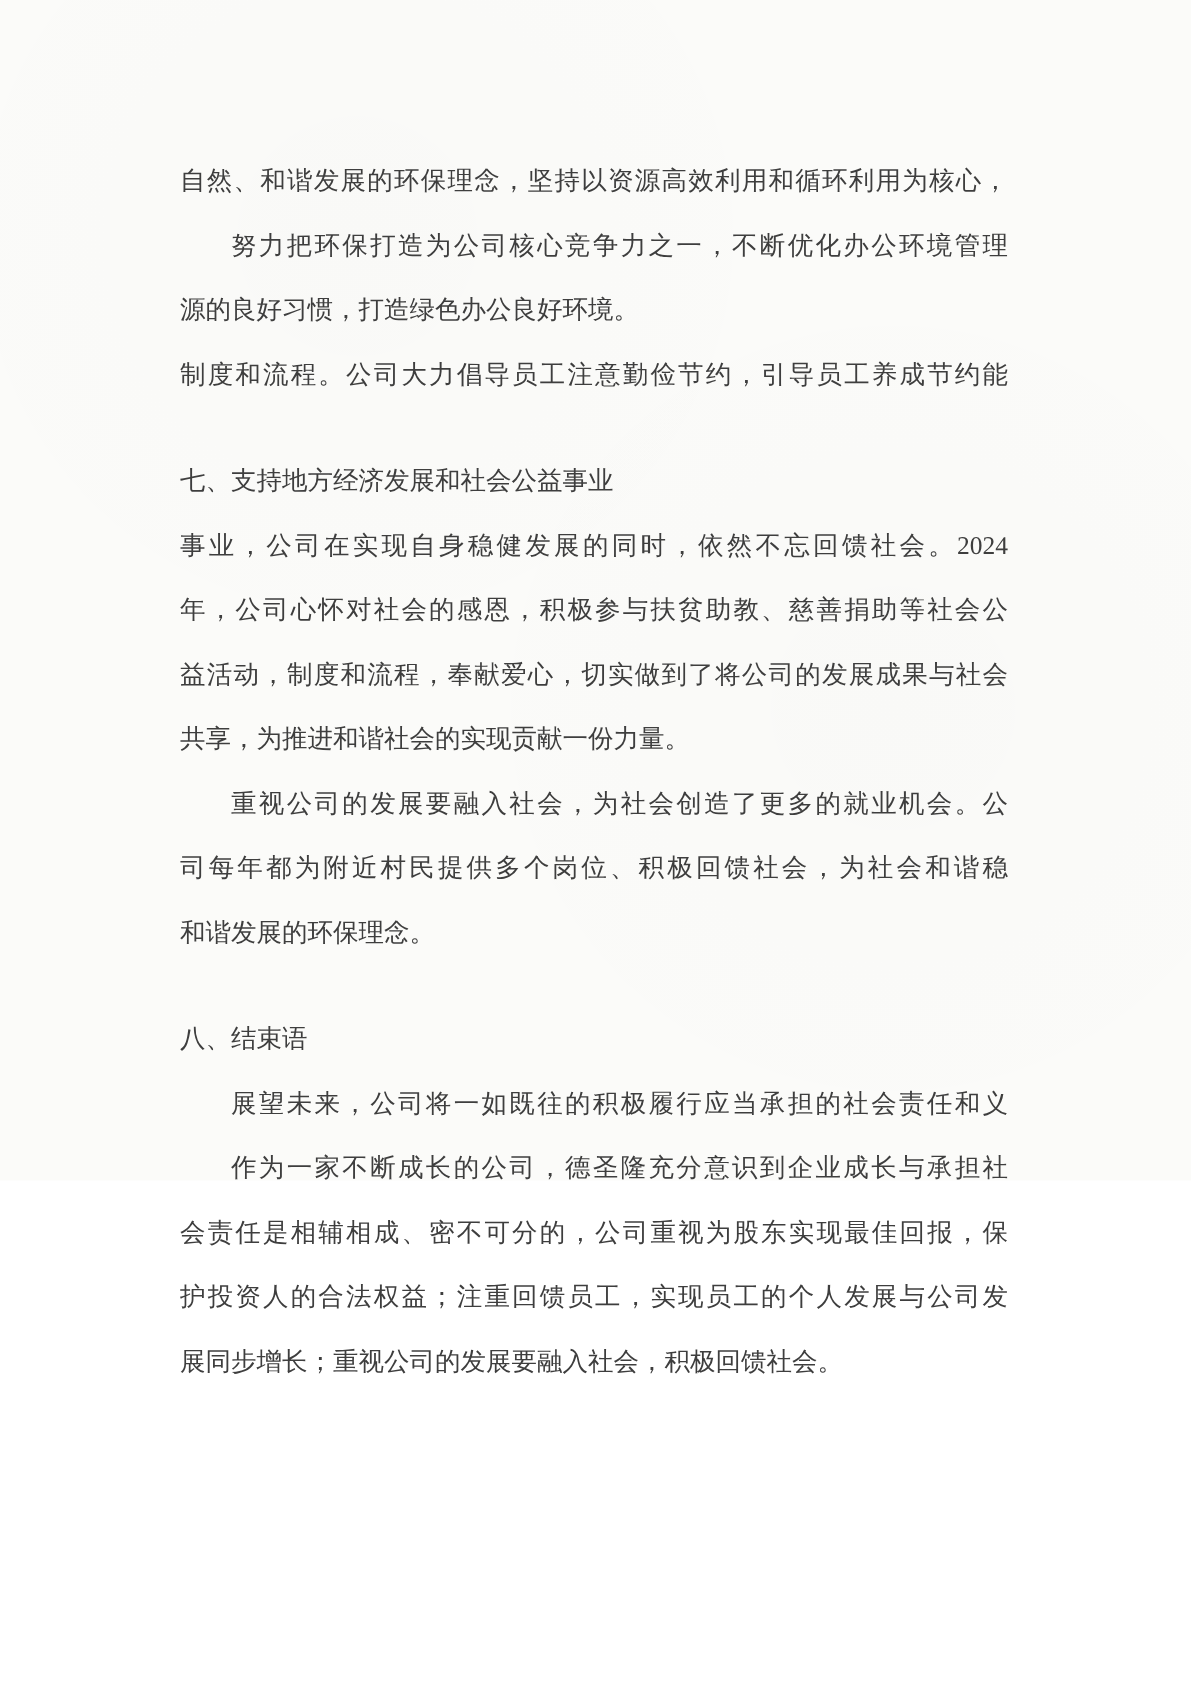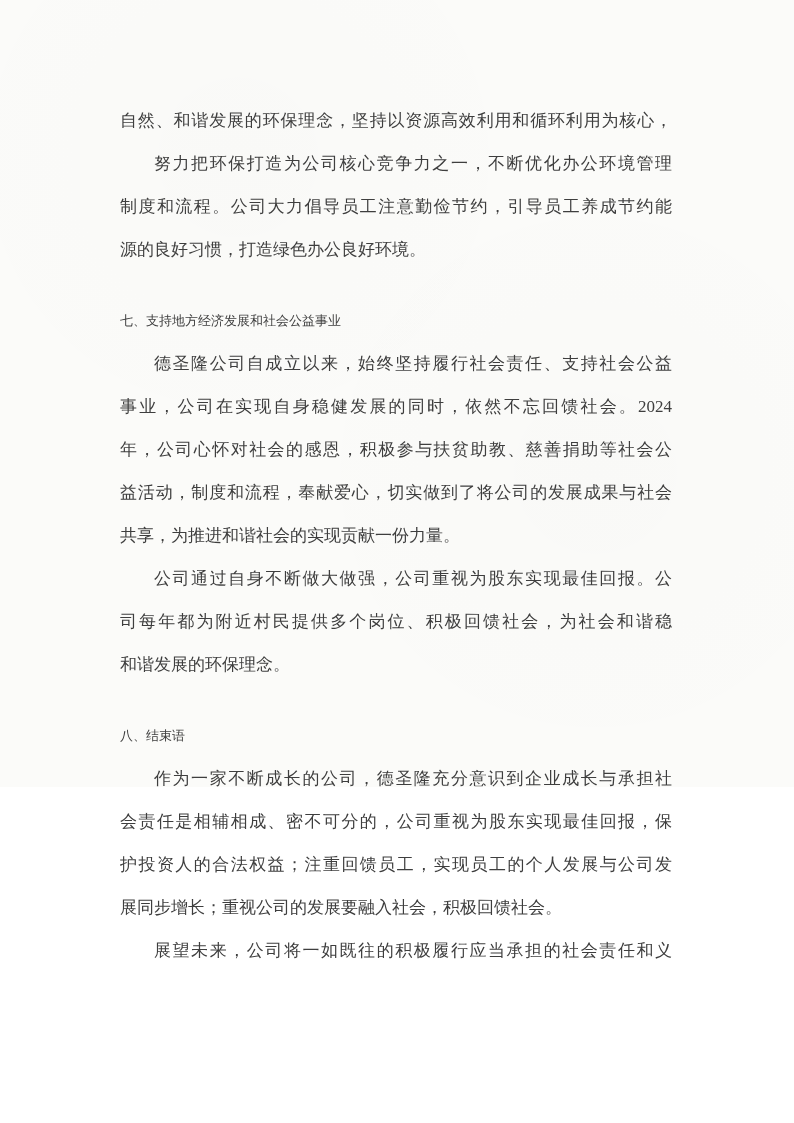--- a/index.html
+++ b/index.html
@@ -33,67 +33,66 @@
     text-align-last:justify;
     text-justify:inter-character;
     overflow:hidden;
     white-space:normal;
   }
   .line.end { text-align-last:left; }
   .line.ind { text-indent:34px; }
   .heading {
     height:43px;
     line-height:43px;
-    font-size:13px;
+    font-size:17px;
     margin-top:28px;
     text-align:left;
     text-align-last:left;
     overflow:hidden;
     color:#3e3e3e;
   }
 </style>
 </head>
 <body>
 
 <div class="page">
   <div class="text-column">
 
     <div class="para">
       <div class="line fill">自然、和谐发展的环保理念，坚持以资源高效利用和循环利用为核心，</div>
     </div>
 
     <div class="para">
       <div class="line fill ind">努力把环保打造为公司核心竞争力之一，不断优化办公环境管理</div>
+      <div class="line end">源的良好习惯，打造绿色办公良好环境。</div>
       <div class="line fill">制度和流程。公司大力倡导员工注意勤俭节约，引导员工养成节约能</div>
-      <div class="line end">源的良好习惯，打造绿色办公良好环境。</div>
     </div>
 
     <div class="heading">七、支持地方经济发展和社会公益事业</div>
 
     <div class="para">
-      <div class="line fill ind">德圣隆公司自成立以来，始终坚持履行社会责任、支持社会公益</div>
       <div class="line fill">事业，公司在实现自身稳健发展的同时，依然不忘回馈社会。2024</div>
       <div class="line fill">年，公司心怀对社会的感恩，积极参与扶贫助教、慈善捐助等社会公</div>
       <div class="line fill">益活动，制度和流程，奉献爱心，切实做到了将公司的发展成果与社会</div>
       <div class="line end">共享，为推进和谐社会的实现贡献一份力量。</div>
     </div>
 
     <div class="para">
-      <div class="line fill ind">公司通过自身不断做大做强，公司重视为股东实现最佳回报。公</div>
+      <div class="line fill ind">重视公司的发展要融入社会，为社会创造了更多的就业机会。公</div>
       <div class="line fill">司每年都为附近村民提供多个岗位、积极回馈社会，为社会和谐稳</div>
       <div class="line end">和谐发展的环保理念。</div>
     </div>
 
     <div class="heading">八、结束语</div>
+
+    <div class="para">
+      <div class="line fill ind">展望未来，公司将一如既往的积极履行应当承担的社会责任和义</div>
+    </div>
 
     <div class="para">
       <div class="line fill ind">作为一家不断成长的公司，德圣隆充分意识到企业成长与承担社</div>
       <div class="line fill">会责任是相辅相成、密不可分的，公司重视为股东实现最佳回报，保</div>
       <div class="line fill">护投资人的合法权益；注重回馈员工，实现员工的个人发展与公司发</div>
       <div class="line end">展同步增长；重视公司的发展要融入社会，积极回馈社会。</div>
     </div>
 
-    <div class="para">
-      <div class="line fill ind">展望未来，公司将一如既往的积极履行应当承担的社会责任和义</div>
-    </div>
-
   </div>
 </div>
 
 </body></html>

